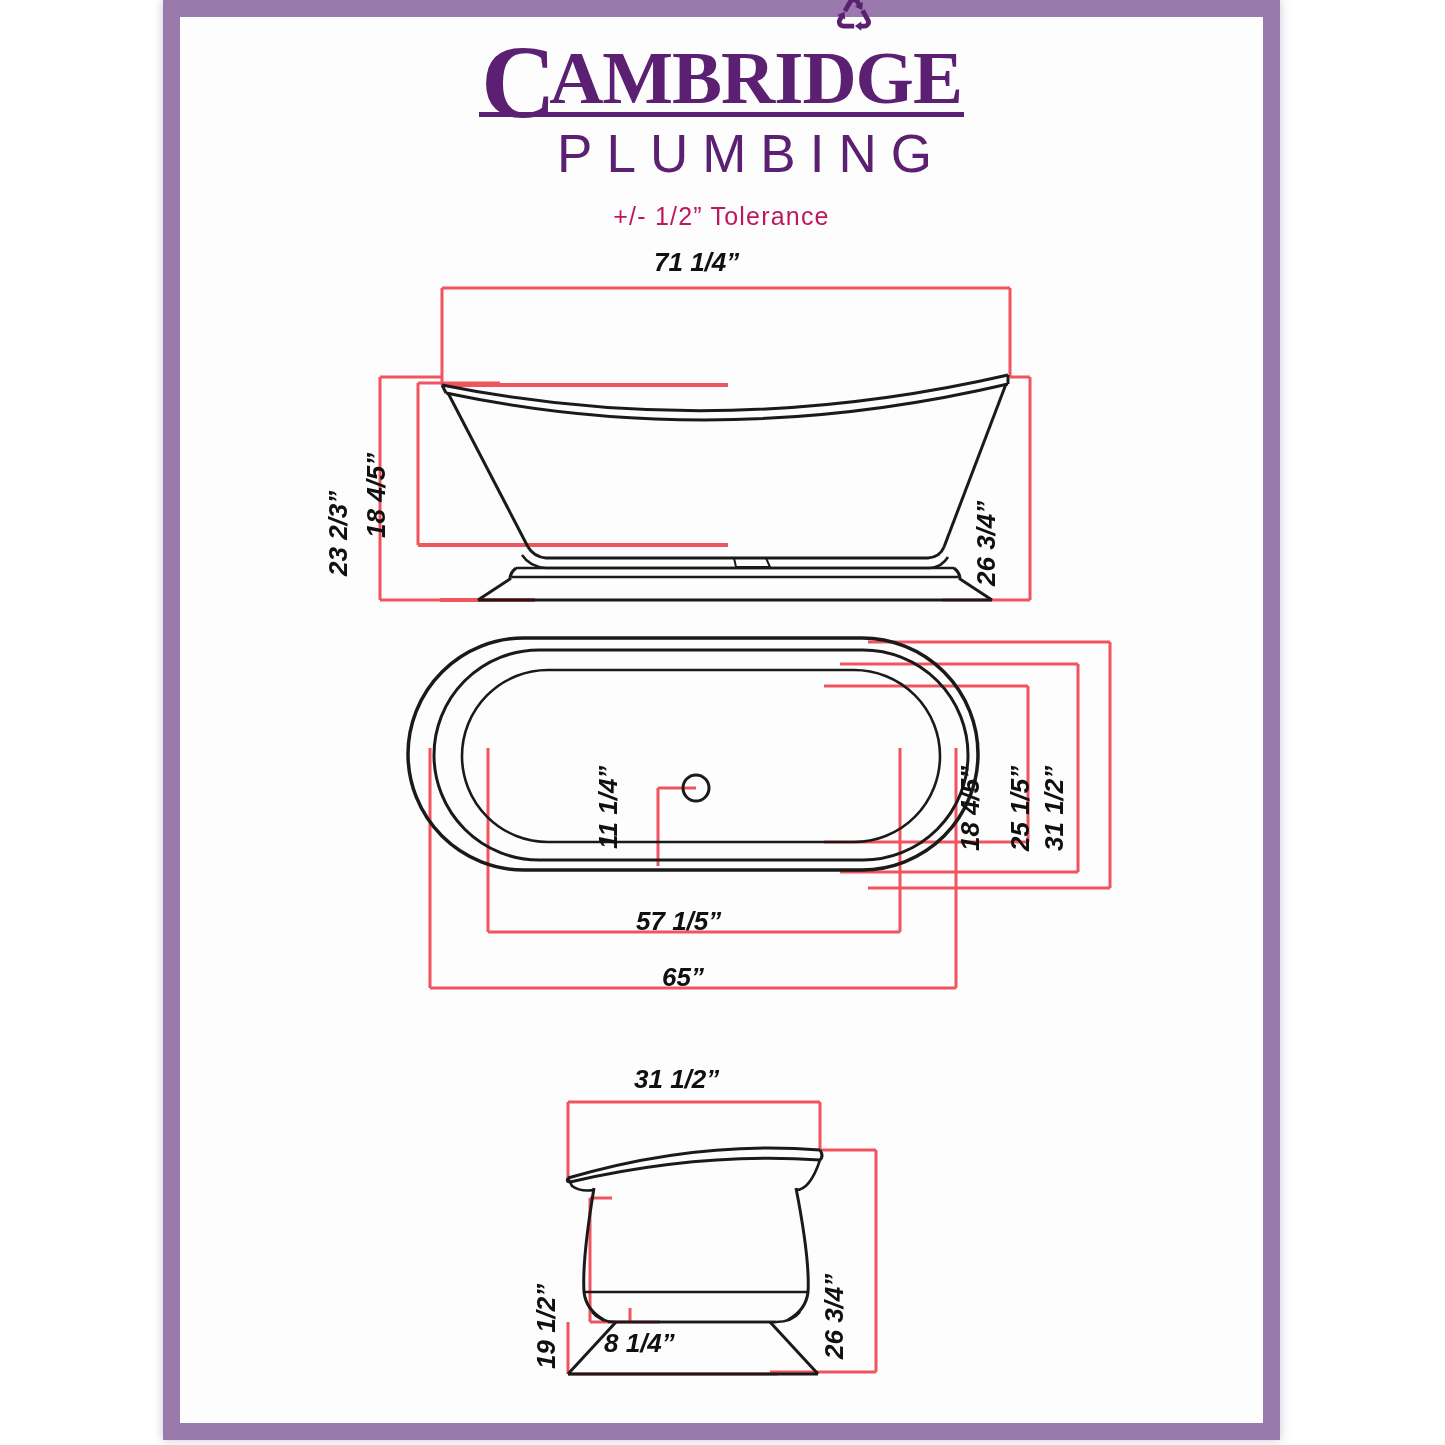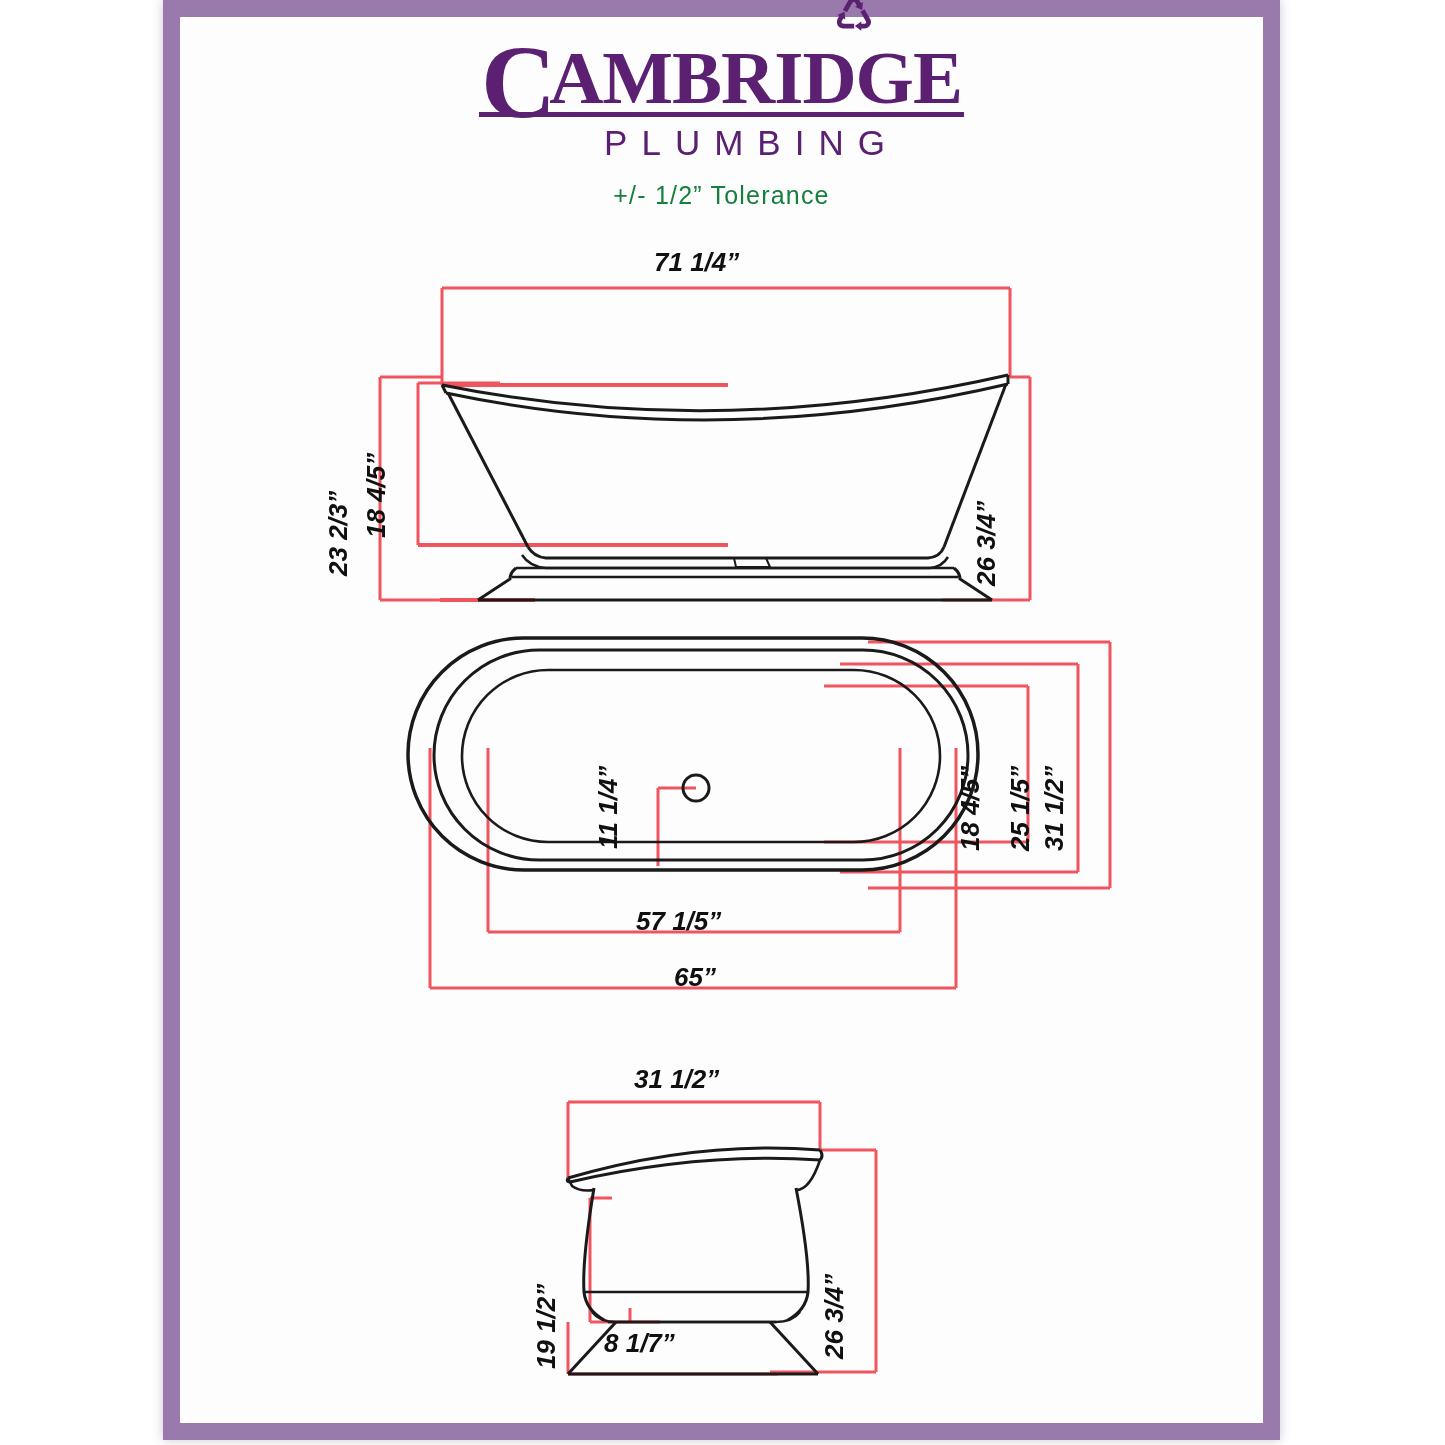--- a/index.html
+++ b/index.html
@@ -86,29 +86,29 @@
     top: -46px;
     left: 50%;
     transform: translateX(-50%) translateX(132px);
     color: #5b2071;
     font-size: 44px;
     line-height: 1;
   }
   .logo-sub {
     font-family: "Liberation Sans", sans-serif;
     color: #5b2071;
-    font-size: 35px;
+    font-size: 53px;
     letter-spacing: 14px;
     margin-top: 2px;
     margin-left: 60px;
     font-weight: 400;
   }
   .tolerance {
     font-family: "Liberation Sans", sans-serif;
-    color: #15803d;
+    color: #be185d;
     font-size: 25px;
     letter-spacing: 1.2px;
     margin-top: 18px;
   }
 
   
   .view { position: absolute; }
   .dim-label {
     position: absolute;
     font-family: "Liberation Sans", sans-serif;
@@ -223,21 +223,21 @@
       </g>
 
       <circle cx="296" cy="168" r="13" stroke="#1a1a1a" stroke-width="3" fill="none"></circle>
     </svg>
 
     <div class="dim-label rot" style="left:586px; top:200px;">18 4/5”</div>
     <div class="dim-label rot" style="left:636px; top:200px;">25 1/5”</div>
     <div class="dim-label rot" style="left:670px; top:200px;">31 1/2”</div>
     <div class="dim-label rot" style="left:224px; top:198px;">11 1/4”</div>
     <div class="dim-label" style="left:236px; top:286px;">57 1/5”</div>
-    <div class="dim-label" style="left:262px; top:342px;margin-left:12px;">65”</div>
+    <div class="dim-label" style="left:262px; top:342px;">65”</div>
   </div>
 
   <div class="view" style="left:520px; top:1060px; width:420px; height:360px;">
 
     <svg width="420" height="360" viewBox="0 0 420 360">
 
       <g stroke="#f0555f" stroke-width="3" fill="none">
 
         <path d="M48 42 L48 118 M48 42 L300 42 M300 42 L300 90"></path>
 
@@ -268,17 +268,17 @@
 
         <path d="M88 262 L256 262" stroke-width="2.6"></path>
         <path d="M96 262 L48 314"></path>
         <path d="M250 262 L298 314"></path>
         <path d="M48 314 L298 314" stroke-width="3"></path>
       </g>
     </svg>
 
     <div class="dim-label" style="left:114px; top:4px;">31 1/2”</div>
     <div class="dim-label rot" style="left:42px; top:278px;">19 1/2”</div>
-    <div class="dim-label" style="left:84px; top:268px;">8 1/7”</div>
+    <div class="dim-label" style="left:84px; top:268px;">8 1/4”</div>
     <div class="dim-label rot" style="left:330px; top:268px;">26 3/4”</div>
   </div>
 
 </div>
 
 </body></html>

